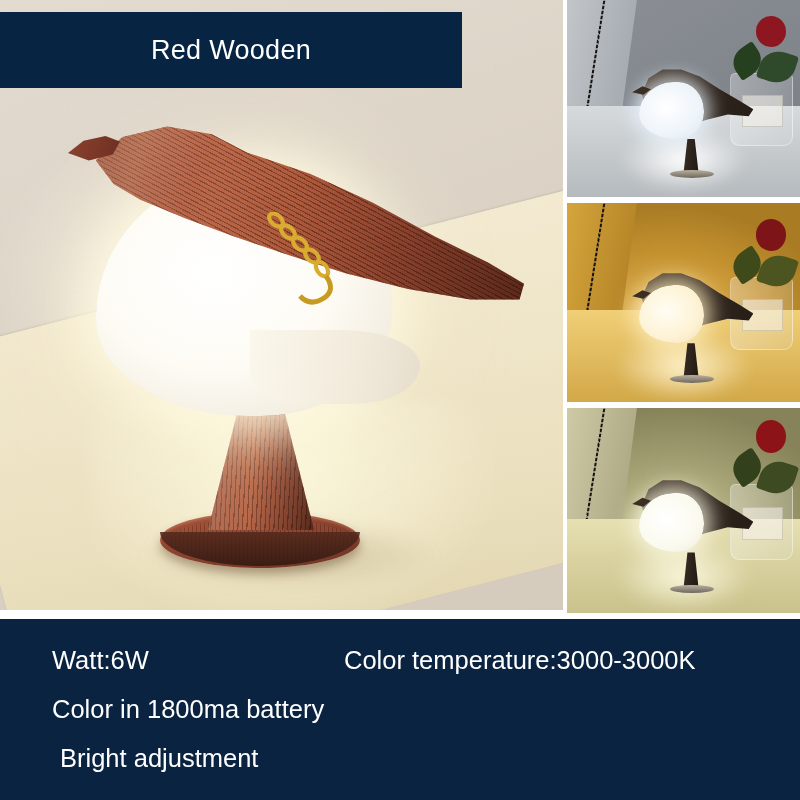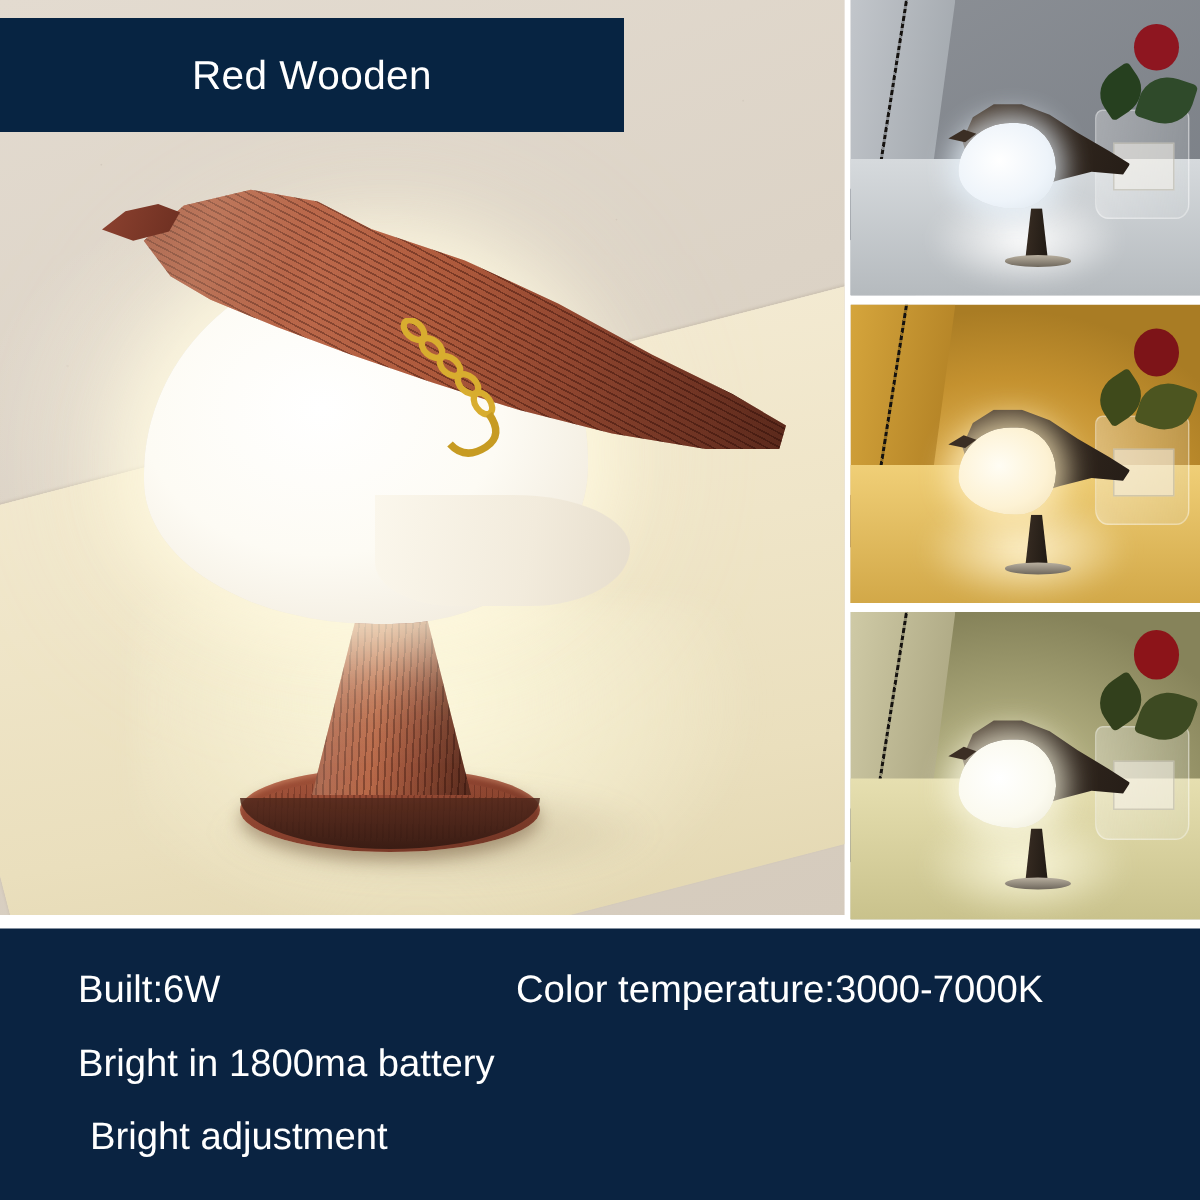--- a/index.html
+++ b/index.html
@@ -79,21 +79,21 @@
         background:linear-gradient(110deg, rgba(255,215,180,.28) 0 14%, rgba(255,190,150,.10) 26%,
                                    rgba(0,0,0,0) 46%, rgba(45,15,8,.26) 84%, rgba(35,12,6,.40) 100%);}
   .beak{position:absolute;left:68px;top:134px;width:52px;height:34px;
         clip-path:polygon(0% 56%, 30% 20%, 72% 6%, 100% 22%, 86% 60%, 40% 78%);
         background:linear-gradient(110deg,#8d4230,#6b2e20);}
   
   .chain{position:absolute;left:262px;top:212px;width:96px;height:100px;}
   .chain svg{display:block;}
 
   
-  .banner{position:absolute;left:0;top:12px;width:416px;height:76px;background:#072442;
+  .banner{position:absolute;left:0;top:12px;width:462px;height:76px;background:#072442;
           display:flex;align-items:center;justify-content:center;}
   .banner-text{color:#fff;font-size:27px;letter-spacing:.3px;}
 
   
   .thumbs{position:absolute;left:567px;top:0;width:233px;height:619px;background:#ffffff;}
   .thumb{position:absolute;left:0;width:233px;overflow:hidden;}
   .t1{top:0;height:197px;}
   .t2{top:203px;height:199px;}
   .t3{top:408px;height:205px;}
 
@@ -258,24 +258,24 @@
           <div class="tb-beak"></div>
           <div class="tb-stem"></div>
           <div class="tb-foot"></div>
         </div>
       </div>
     </div>
   </div>
 
   <div class="specs">
     <div class="spec-row">
-      <span class="spec-a">Built:6W</span>
-      <span class="spec-b">Color temperature:3000-7000K</span>
+      <span class="spec-a">Watt:6W</span>
+      <span class="spec-b">Color temperature:3000-3000K</span>
     </div>
     <div class="spec-row">
-      <span class="spec-b">Bright in 1800ma battery</span>
+      <span class="spec-b">Color in 1800ma battery</span>
     </div>
     <div class="spec-row">
       <span class="spec-b indent">Bright adjustment</span>
     </div>
   </div>
 
 </div>
 
 </body></html>

